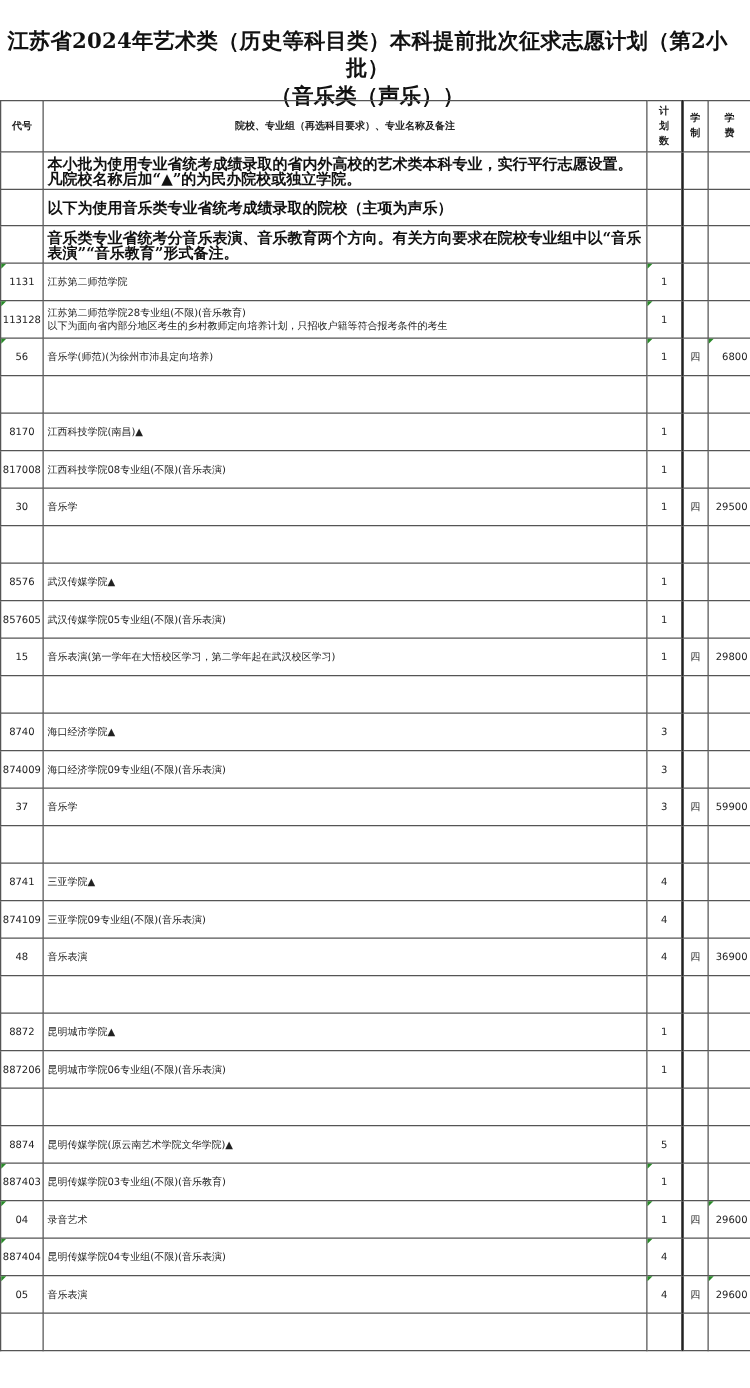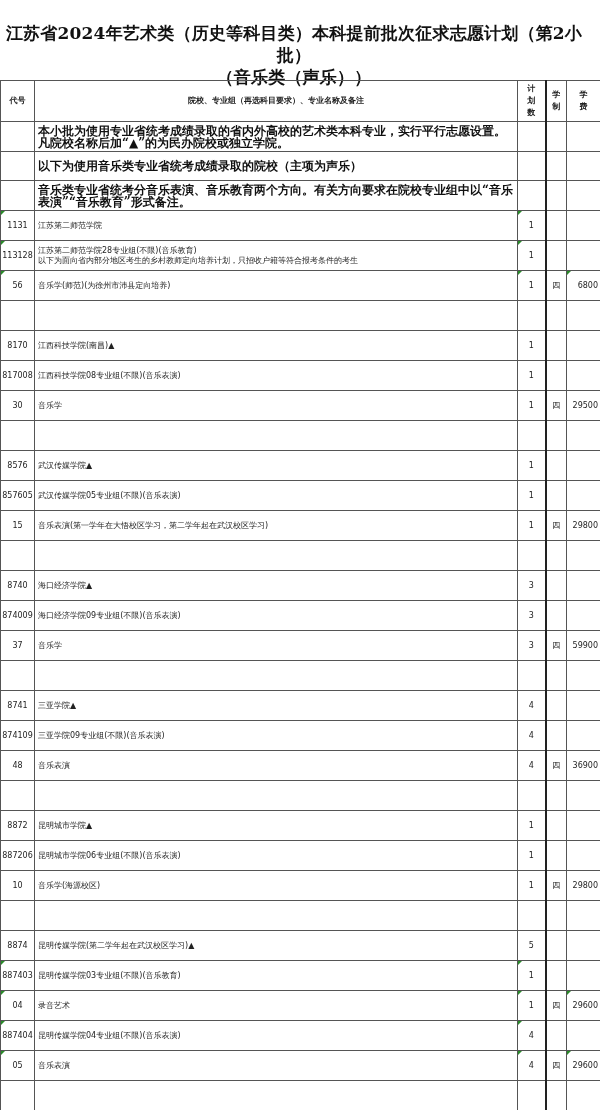--- a/index.html
+++ b/index.html
@@ -213,36 +213,29 @@
         <td class="fee"></td>
       </tr>
       <tr style="height: 30px;">
         <td class="code">887206</td>
         <td class="name">昆明城市学院06专业组(不限)(音乐表演)</td>
         <td class="num c-plan">1</td>
         <td class="num"></td>
         <td class="fee"></td>
       </tr>
       <tr style="height: 30px;">
-        <td class="code">10</td>
-        <td class="name">音乐学(海源校区)</td>
-        <td class="num c-plan">1</td>
-        <td class="num">四</td>
-        <td class="fee">29800</td>
-      </tr>
-      <tr style="height: 30px;">
         <td class="code"></td>
         <td class="name"></td>
         <td class="num c-plan"></td>
         <td class="num"></td>
         <td class="fee"></td>
       </tr>
       <tr style="height: 30px; margin-top: 40px;">
         <td class="code">8874</td>
-        <td class="name">昆明传媒学院(第二学年起在武汉校区学习)▲</td>
+        <td class="name">昆明传媒学院(原云南艺术学院文华学院)▲</td>
         <td class="num c-plan">5</td>
         <td class="num"></td>
         <td class="fee"></td>
       </tr>
       <tr style="height: 30px;">
         <td class="code tri">887403</td>
         <td class="name">昆明传媒学院03专业组(不限)(音乐教育)</td>
         <td class="num c-plan tri">1</td>
         <td class="num"></td>
         <td class="fee"></td>

